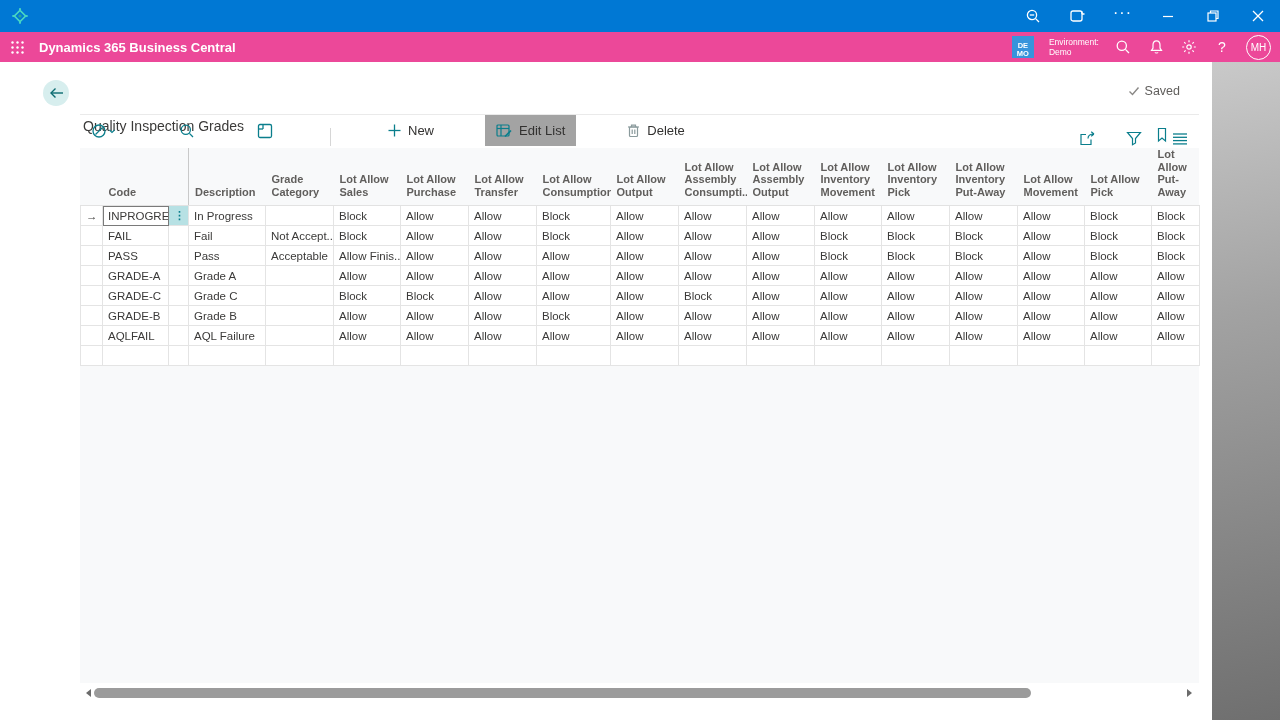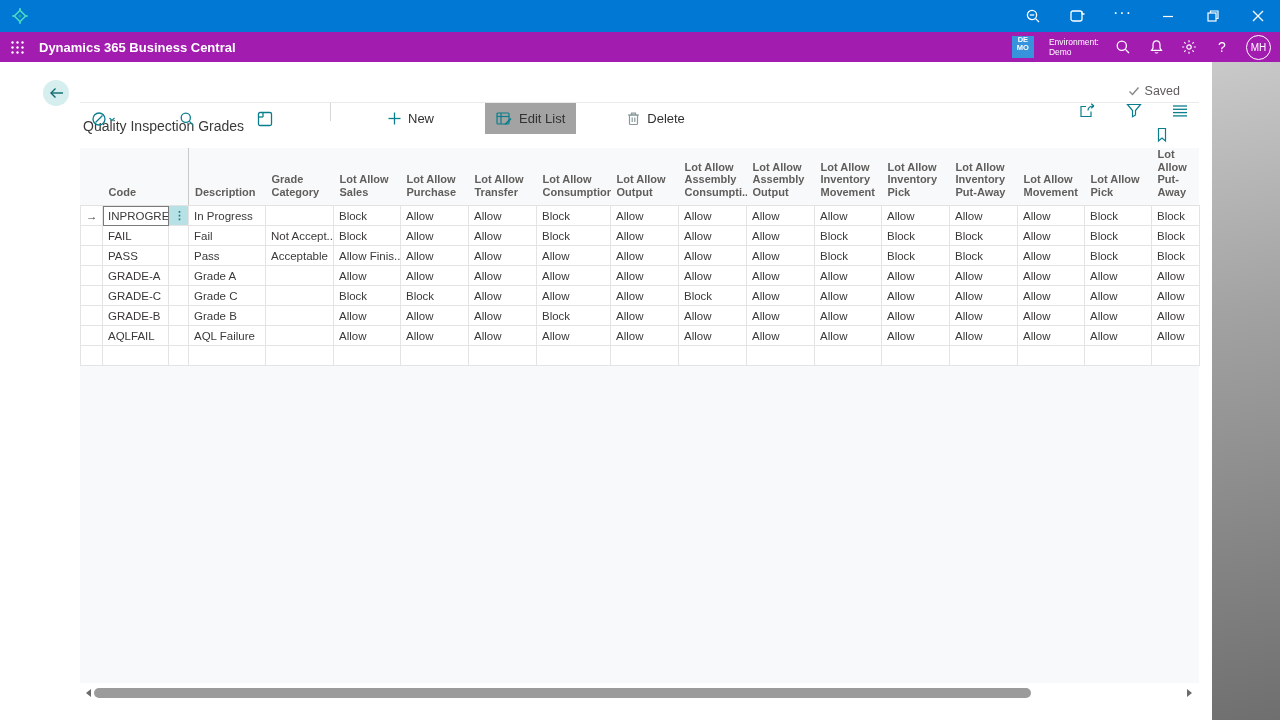--- a/index.html
+++ b/index.html
@@ -14,42 +14,42 @@
   .titlebar { position:absolute; left:0; top:0; width:1280px; height:32px;
     background:#0078d4; display:flex; align-items:center; color:#fff; }
   .app-logo { margin:0 10px 0 11px; flex:0 0 auto; }
   .titlebar-title { font-size:12px; letter-spacing:.1px; }
   .titlebar-controls { margin-left:auto; display:flex; height:100%; align-items:stretch; }
   .tb-btn { width:45px; display:flex; align-items:center; justify-content:center; color:#fff; font-size:13px; }
   .tb-more { font-size:16px; letter-spacing:1px; padding-bottom:6px; }
 
   
   .navbar { position:absolute; left:0; top:32px; width:1280px; height:30px;
-    background:#a21caf; display:flex; align-items:center; color:#fff; }
+    background:#ec4899; display:flex; align-items:center; color:#fff; }
   .waffle { margin:0 14px 0 10px; }
   .nav-title { font-size:13px; font-weight:bold; }
   .nav-right { margin-left:auto; display:flex; align-items:center; gap:15px; padding-right:9px; }
   .env-badge { width:22px; height:22px; background:#3794dc; display:flex; flex-direction:column;
-    align-items:center; justify-content:flex-start; font-size:7.5px; font-weight:bold; line-height:8px;margin-left:24px; }
+    align-items:center; justify-content:flex-end; font-size:7.5px; font-weight:bold; line-height:8px;margin-left:24px; }
   .env-text { font-size:8.5px; line-height:10px; }
   .nav-icon { display:flex; align-items:center; justify-content:center; width:18px; height:18px; }
   .help-q { font-size:14px; }
   .avatar { width:25px; height:25px; border:1.5px solid #fff; border-radius:50%;
     display:flex; align-items:center; justify-content:center; font-size:10px; }
 
   
   .back-btn { position:absolute; left:43px; top:80px; width:26px; height:26px; border-radius:50%;
     background:#d7eeee; display:flex; align-items:center; justify-content:center; }
   .page-title { position:absolute; left:83px; top:86px; font-size:14px; color:#3b3a39;margin-top:32px; }
   .header-right { position:absolute; top:84px; right:84px; display:flex; align-items:center; gap:29px;flex-direction:column; }
   .saved { display:flex; align-items:center; gap:5px; color:#605e5c; font-size:12.5px; margin-right:16px; }
 
   
-  .toolbar { position:absolute; left:80px; top:102px; width:1119px; height:32px;
-    border-top:1px solid #eaeaea; display:flex; align-items:flex-start;gap:40px; }
+  .toolbar { position:absolute; left:80px; top:114px; width:1119px; height:32px;
+    border-top:1px solid #eaeaea; display:flex; align-items:flex-end;gap:40px; }
   .tool-icon { display:flex; align-items:center; justify-content:center; padding:0 11px; height:100%; }
   .tool-divider { width:1px; height:18px; background:#d6d6d6; margin:0 6px; }
   .tool-btn { display:flex; align-items:center; gap:7px; padding:0 11px; height:100%;
     font-size:13px; color:#323130; }
   .tool-btn.active { background:#a3a3a3; }
   .toolbar-right { margin-left:auto; display:flex; align-items:center; gap:8px; }
 
   
   .grid-region { position:absolute; left:80px; top:148px; width:1119px; height:535px; background:#f8f9fa; }
   table.grid { border-collapse:collapse; table-layout:fixed; width:1119px; }

